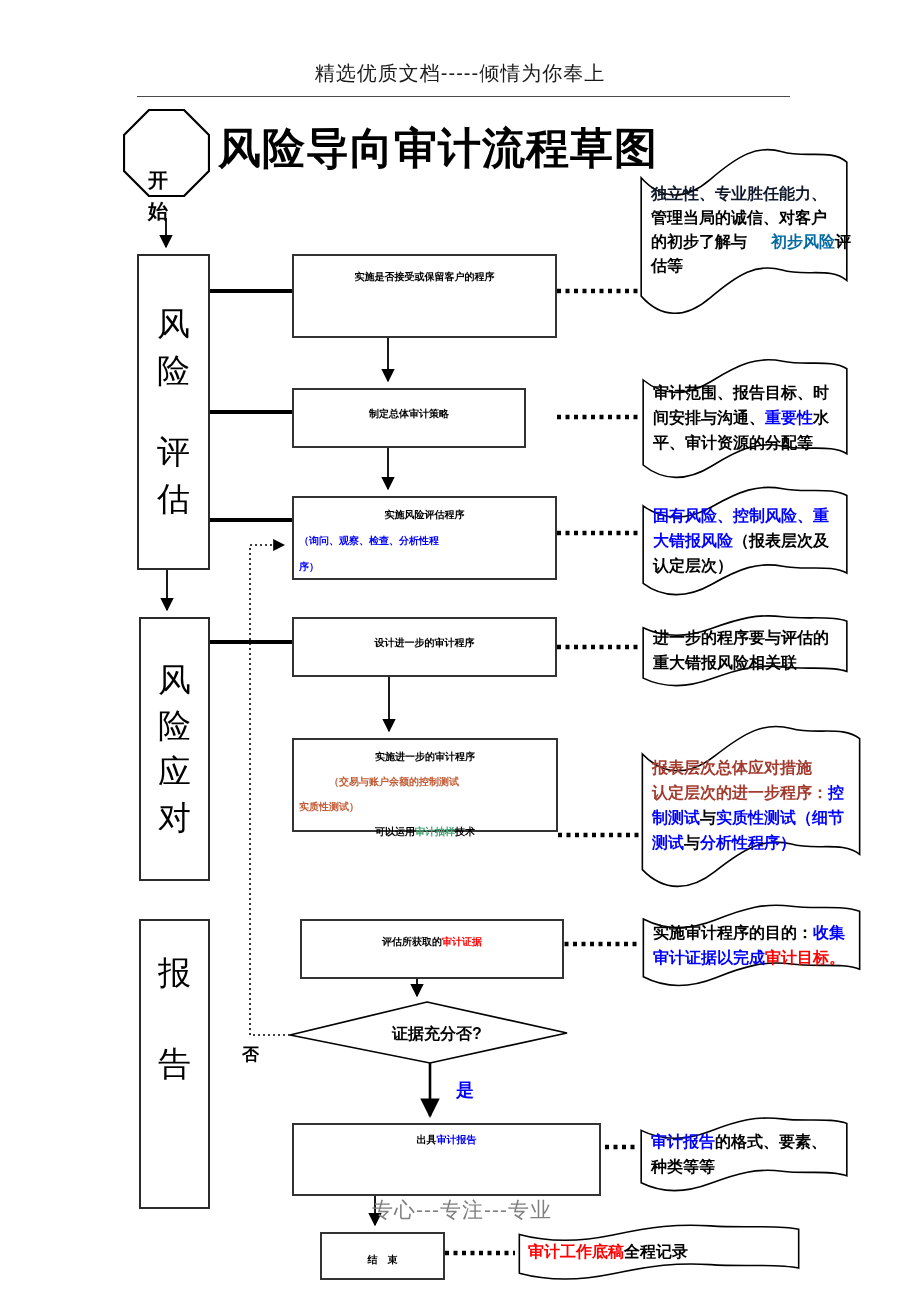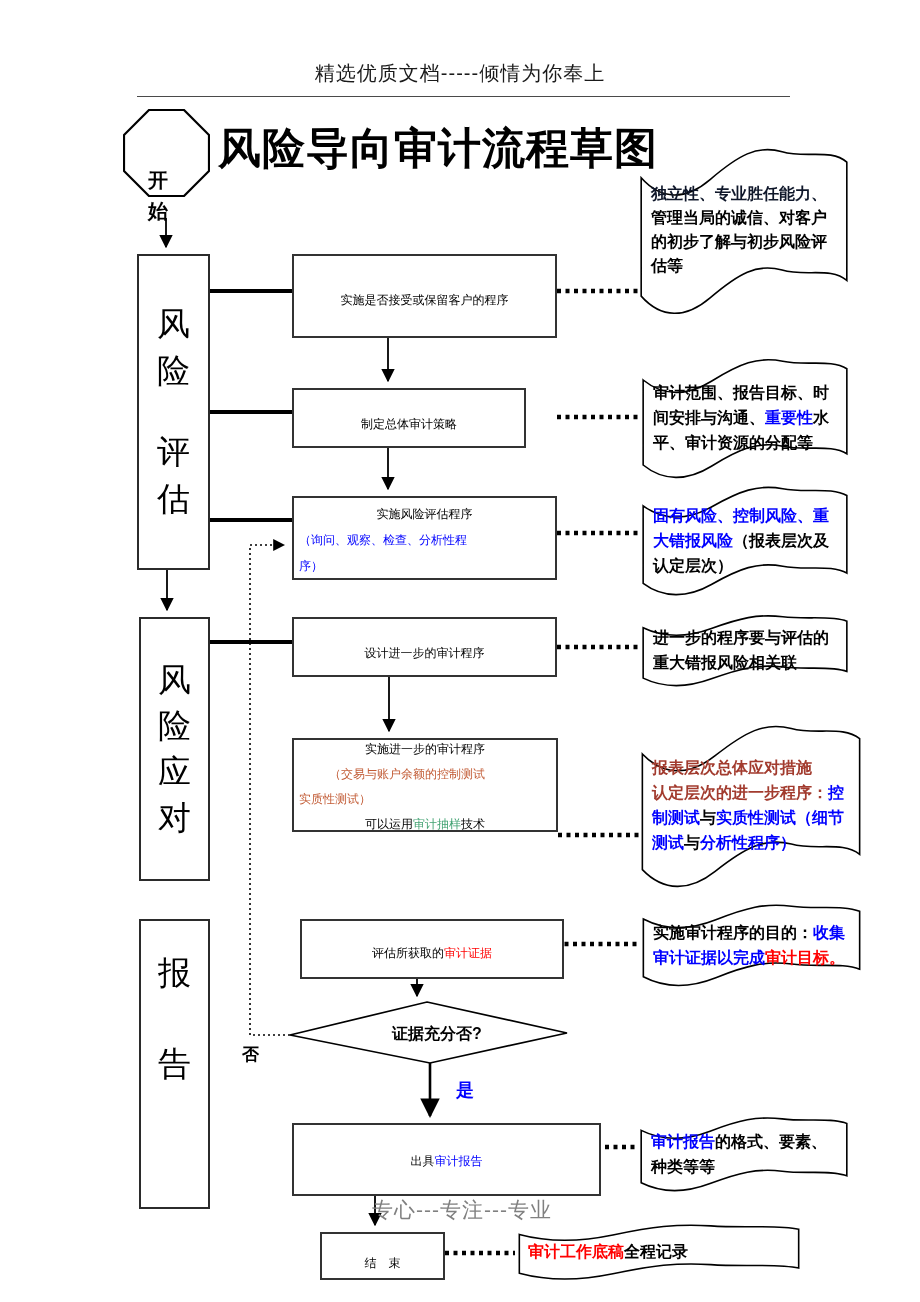--- a/index.html
+++ b/index.html
@@ -18,22 +18,22 @@
 
   
   .lane{border:2px solid #2b2b2b;background:#fff;display:flex;flex-direction:column;align-items:center;}
   #lane-assessment{left:137px;top:254px;width:69px;height:312px;justify-content:center;gap:14px;}
   #lane-response{left:139px;top:617px;width:67px;height:260px;justify-content:center;gap:13px;}
   #lane-reporting{left:139px;top:919px;width:67px;height:286px;justify-content:flex-start;padding-top:36px;gap:58px;box-sizing:content-box;height:250px;}
   .vchar{font-size:33px;line-height:1;font-family:"Liberation Serif",serif;}
   #lane-assessment .vchar:nth-child(3){margin-top:34px;}
 
   
-  .step{border:2px solid #333;background:#fff;box-sizing:border-box;font-size:12px;font-weight:normal;
-        display:flex;flex-direction:column;padding-top:8px;line-height:26px;justify-content:center;}
+  .step{border:2px solid #333;background:#fff;box-sizing:border-box;font-size:10px;font-weight:bold;
+        display:flex;flex-direction:column;padding-top:8px;line-height:26px;}
   #box-accept{left:292px;top:254px;width:265px;height:84px;}
   #box-strategy{left:292px;top:388px;width:234px;height:60px;padding-top:11px;}
   #box-risk-proc{left:292px;top:496px;width:265px;height:84px;padding-top:4px;}
   #box-design{left:292px;top:617px;width:265px;height:60px;padding-top:11px;}
   #box-further{left:292px;top:738px;width:266px;height:94px;padding-top:4px;line-height:25px;}
   #box-evaluate{left:300px;top:919px;width:264px;height:60px;}
   #box-report{left:292px;top:1123px;width:309px;height:73px;padding-top:2px;}
   #box-end{left:320px;top:1232px;width:125px;height:48px;padding-top:13px;}
   .tline{padding:0 5px;white-space:nowrap;}
   .tline.al-center{text-align:center;}
@@ -172,21 +172,21 @@
   <div id="label-no" class="abs">否</div>
   <div id="label-yes" class="abs">是</div>
 
   <div id="callout-1" class="callout">
     <svg class="wave" viewBox="0 0 200 100" preserveAspectRatio="none">
         <path d="M 3,20 C 22,33 45,33 68,21 C 95,7 112,1 136,5 C 158,9 182,3 197,11 L 197,79 C 182,71 158,77 136,73 C 112,69 95,75 68,89 C 45,101 22,101 3,88 Z" fill="#fff" stroke="#000" vector-effect="non-scaling-stroke" stroke-width="1.6"></path>
       </svg>
     <div class="ctext">
         <div class="tline"><span style="color: #0f172a;">独立性、专业胜任能力、</span></div>
         <div class="tline"><span>管理当局的诚信、对客户</span></div>
-        <div class="tline"><span>的初步了解与</span><span style="color: #000000;">初步风险</span><span>评</span></div>
+        <div class="tline"><span>的初步了解与</span><span style="color: #0369a1; padding-left: 24px;">初步风险</span><span>评</span></div>
         <div class="tline"><span>估等</span></div>
       </div>
   </div>
   <div id="callout-2" class="callout">
     <svg class="wave" viewBox="0 0 200 100" preserveAspectRatio="none">
         <path d="M 3,20 C 22,33 45,33 68,21 C 95,7 112,1 136,5 C 158,9 182,3 197,11 L 197,79 C 182,71 158,77 136,73 C 112,69 95,75 68,89 C 45,101 22,101 3,88 Z" fill="#fff" stroke="#000" vector-effect="non-scaling-stroke" stroke-width="1.6"></path>
       </svg>
     <div class="ctext">
         <div class="tline"><span>审计范围、报告目标、时</span></div>
         <div class="tline"><span>间安排与沟通、</span><span style="color: rgb(0, 0, 255);">重要性</span><span>水</span></div>

